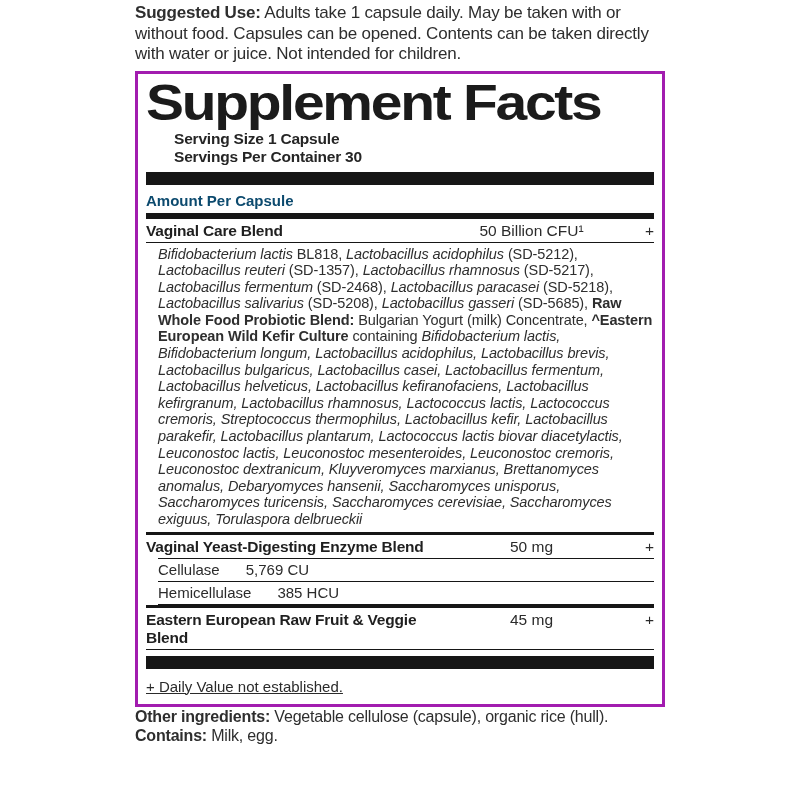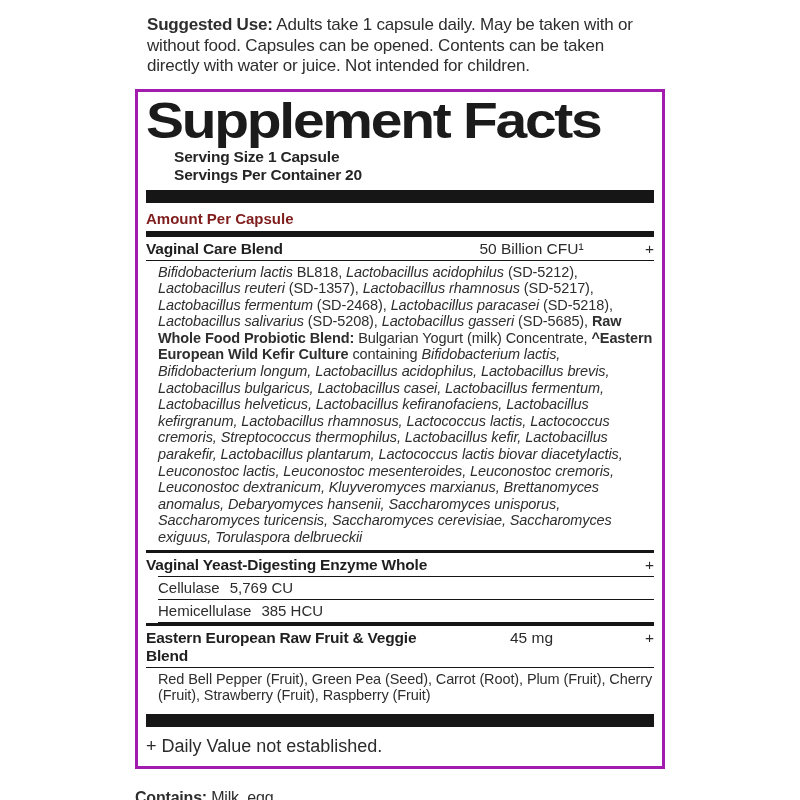--- a/index.html
+++ b/index.html
@@ -24,77 +24,78 @@
     background:#fff;
   }
   .panel-title {
     font-weight:bold; font-size:50px; line-height:54px;
     letter-spacing:-2px; white-space:nowrap; color:#1b1b1b;
     transform:scaleX(1.14); transform-origin:0 50%;
   }
   .serving-line { font-weight:bold; font-size:15.5px; line-height:18px; letter-spacing:-0.2px; color:#252525;margin-left:28px; }
   .bar-thick { height:13px; background:#161616; margin:6px 0 4px 0; }
   .bar-med   { height:6px;  background:#161616; }
-  .col-header { font-weight:bold; font-size:15px; padding:3px 0 4px 0; color:#7f1d1d; }
+  .col-header { font-weight:bold; font-size:15px; padding:3px 0 4px 0; color:#0c4a6e; }
 
   .blend-row { display:flex; align-items:flex-start; font-size:15.5px; font-weight:bold; padding:3px 0 2px 0; color:#1f1f1f; }
   .blend-name { flex:1; letter-spacing:-0.2px; }
   .blend-amount { flex:none; width:185px; text-align:center; font-weight:normal; color:#2b2b2b; }
   .blend-dv { flex:none; width:30px; text-align:right; font-weight:normal; color:#2b2b2b; }
 
   .rule-thin  { border-top:1.5px solid #161616; }
   .rule-heavy { border-top:3px solid #161616; }
   .rule-indent { margin-left:12px; }
 
   .blend-desc {
     padding:3px 0 4px 12px;
     font-size:14.5px; line-height:16.6px; letter-spacing:-0.1px;
     color:#2e2e2e;
   }
   .seg-italic { font-style:italic; }
   .seg-bold { font-weight:bold; }
   .seg-normal { }
 
-  .sub-row { display:flex; gap:10px; padding:2px 0 3px 12px; font-size:15px; color:#2b2b2b; }
+  .sub-row { display:flex; gap:26px; padding:2px 0 3px 12px; font-size:15px; color:#2b2b2b; }
 
-  .footnote { font-size:18px; padding:5px 0 1px 0; color:#2b2b2b; }
+  .footnote { font-size:15px; padding:5px 0 1px 0; color:#2b2b2b;text-decoration:underline; }
 
   .footer { margin-top:6px; font-size:16px; line-height:19.5px; letter-spacing:-0.2px; color:#2e2e2e; }
 </style>
 </head>
 <body>
 
 <div class="wrap">
 
-  <p class="suggested-use" style="margin:12px;"><span class="b">Suggested Use:</span><span> Adults take 1 capsule daily. May be taken with or without food. Capsules can be opened. Contents can be taken directly with water or juice. Not intended for children.</span></p>
+  <p class="suggested-use" style="margin:0;"><span class="b">Suggested Use:</span><span> Adults take 1 capsule daily. May be taken with or without food. Capsules can be opened. Contents can be taken directly with water or juice. Not intended for children.</span></p>
 
   <div class="facts-box">
 
     <div class="panel-title">Supplement Facts</div>
 
     <div class="serving-line">Serving Size 1 Capsule</div>
-    <div class="serving-line">Servings Per Container 20</div>
+    <div class="serving-line">Servings Per Container 30</div>
 
     <div class="bar-thick"></div>
 
     <div class="col-header">Amount Per Capsule</div>
 
     <div class="bar-med"></div>
 
     <div class="blend-row">
       <span class="blend-name">Vaginal Care Blend</span>
       <span class="blend-amount">50 Billion CFU¹</span>
       <span class="blend-dv">+</span>
     </div>
     <div class="rule-thin"></div>
     <div class="blend-desc"><span class="seg-italic">Bifidobacterium lactis</span><span class="seg-normal"> BL818, </span><span class="seg-italic">Lactobacillus acidophilus</span><span class="seg-normal"> (SD-5212), </span><span class="seg-italic">Lactobacillus reuteri</span><span class="seg-normal"> (SD-1357), </span><span class="seg-italic">Lactobacillus rhamnosus</span><span class="seg-normal"> (SD-5217), </span><span class="seg-italic">Lactobacillus fermentum</span><span class="seg-normal"> (SD-2468), </span><span class="seg-italic">Lactobacillus paracasei</span><span class="seg-normal"> (SD-5218), </span><span class="seg-italic">Lactobacillus salivarius</span><span class="seg-normal"> (SD-5208), </span><span class="seg-italic">Lactobacillus gasseri</span><span class="seg-normal"> (SD-5685), </span><span class="seg-bold">Raw Whole Food Probiotic Blend:</span><span class="seg-normal"> Bulgarian Yogurt (milk) Concentrate, </span><span class="seg-bold">^Eastern European Wild Kefir Culture</span><span class="seg-normal"> containing </span><span class="seg-italic">Bifidobacterium lactis, Bifidobacterium longum, Lactobacillus acidophilus, Lactobacillus brevis, Lactobacillus bulgaricus, Lactobacillus casei, Lactobacillus fermentum, Lactobacillus helveticus, Lactobacillus kefiranofaciens, Lactobacillus kefirgranum, Lactobacillus rhamnosus, Lactococcus lactis, Lactococcus cremoris, Streptococcus thermophilus, Lactobacillus kefir, Lactobacillus parakefir, Lactobacillus plantarum, Lactococcus lactis biovar diacetylactis, Leuconostoc lactis, Leuconostoc mesenteroides, Leuconostoc cremoris, Leuconostoc dextranicum, Kluyveromyces marxianus, Brettanomyces anomalus, Debaryomyces hansenii, Saccharomyces unisporus, Saccharomyces turicensis, Saccharomyces cerevisiae, Saccharomyces exiguus, Torulaspora delbrueckii</span></div>
 
     <div class="rule-heavy"></div>
     <div class="blend-row">
-      <span class="blend-name">Vaginal Yeast-Digesting Enzyme Whole</span>
+      <span class="blend-name">Vaginal Yeast-Digesting Enzyme Blend</span>
+      <span class="blend-amount">50 mg</span>
       <span class="blend-dv">+</span>
     </div>
     <div class="rule-thin rule-indent"></div>
     <div class="sub-row">
       <span>Cellulase</span>
       <span>5,769 CU</span>
     </div>
     <div class="rule-thin rule-indent"></div>
     <div class="sub-row">
       <span>Hemicellulase</span>
@@ -102,25 +103,24 @@
     </div>
     <div class="rule-thin rule-indent"></div>
 
     <div class="rule-heavy"></div>
     <div class="blend-row">
       <span class="blend-name">Eastern European Raw Fruit &amp; Veggie Blend</span>
       <span class="blend-amount">45 mg</span>
       <span class="blend-dv">+</span>
     </div>
     <div class="rule-thin"></div>
-    <div class="blend-desc" style="font-style:normal;">Red Bell Pepper (Fruit), Green Pea (Seed), Carrot (Root), Plum (Fruit), Cherry (Fruit), Strawberry (Fruit), Raspberry (Fruit)</div>
 
     <div class="bar-thick"></div>
 
     <div class="footnote">+ Daily Value not established.</div>
   </div>
 
   <p class="footer" style="margin:0;">
-    <br>
+    <span><span class="b">Other ingredients:</span><span> Vegetable cellulose (capsule), organic rice (hull).</span></span><br>
     <span><span class="b">Contains:</span><span> Milk, egg.</span></span>
   </p>
 
 </div>
 
 </body></html>

